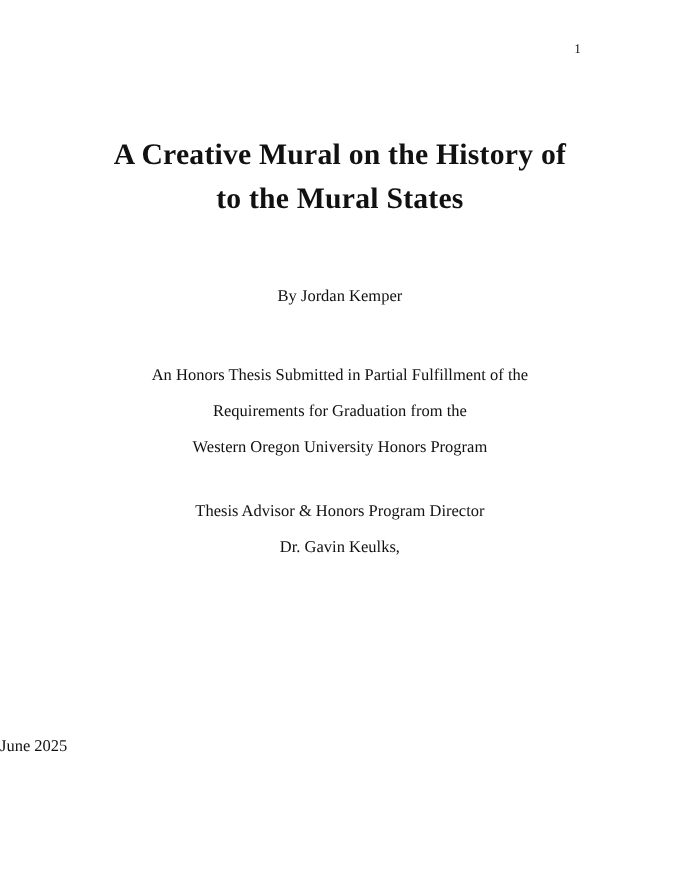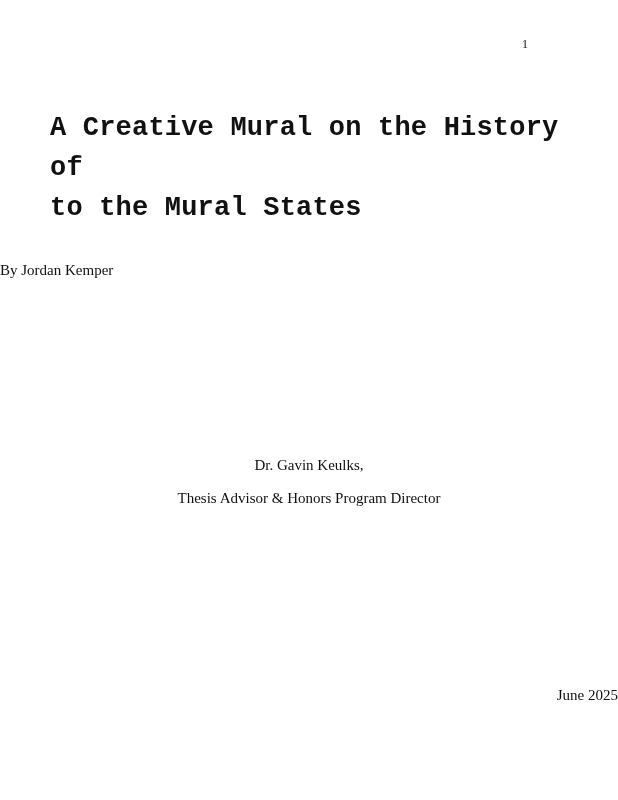--- a/index.html
+++ b/index.html
@@ -22,38 +22,37 @@
     top: 37px;
     right: 90px;
     font-size: 12px;
     line-height: 14px;
   }
   .title {
     position: absolute;
     top: 104px;
     left: 46px;
     right: 46px;
-    margin: 4px;
-    text-align: left;
+    margin: 16px;
+    text-align: center;
     font-size: 27px;
     font-weight: bold;
     line-height: 40px;
     letter-spacing: 0.2px;
-    font-family: Liberation Mono, monospace;
   }
   .title .title-line {
     display: block;
   }
   .byline {
     position: absolute;
     top: 259px;
     left: 0;
     width: 100%;
     margin: 0;
-    text-align: left;
+    text-align: center;
     font-size: 15px;
     line-height: 22px;
   }
   .submission {
     position: absolute;
     top: 325px;
     left: 46px;
     right: 46px;
     margin: 0;
     text-align: center;
@@ -68,44 +67,49 @@
     top: 449px;
     left: 46px;
     right: 46px;
     margin: 0;
     text-align: center;
     font-size: 15px;
     line-height: 33px;
   }
   .date {
     position: absolute;
-    top: 684px;
+    top: 668px;
     left: 0;
     width: 100%;
     margin: 0;
-    text-align: right;
+    text-align: left;
     font-size: 15px;
     line-height: 22px;
   }
 </style>
 </head>
 <body>
 
 <div class="page">
 
   <div class="page-number">1</div>
 
   <h1 class="title">
     <span class="title-line">A Creative Mural on the History of</span>
     <span class="title-line">to the Mural States</span>
   </h1>
 
   <p class="byline">By Jordan Kemper</p>
 
+  <div class="submission">
+    <span>An Honors Thesis Submitted in Partial Fulfillment of the</span>
+    <span>Requirements for Graduation from the</span>
+    <span>Western Oregon University Honors Program</span>
+  </div>
 
   <div class="advisor">
+    <span>Thesis Advisor &amp; Honors Program Director</span>
     <span>Dr. Gavin Keulks,</span>
-    <span>Thesis Advisor &amp; Honors Program Director</span>
   </div>
 
   <p class="date">June 2025</p>
 
 </div>
 
 </body></html>

